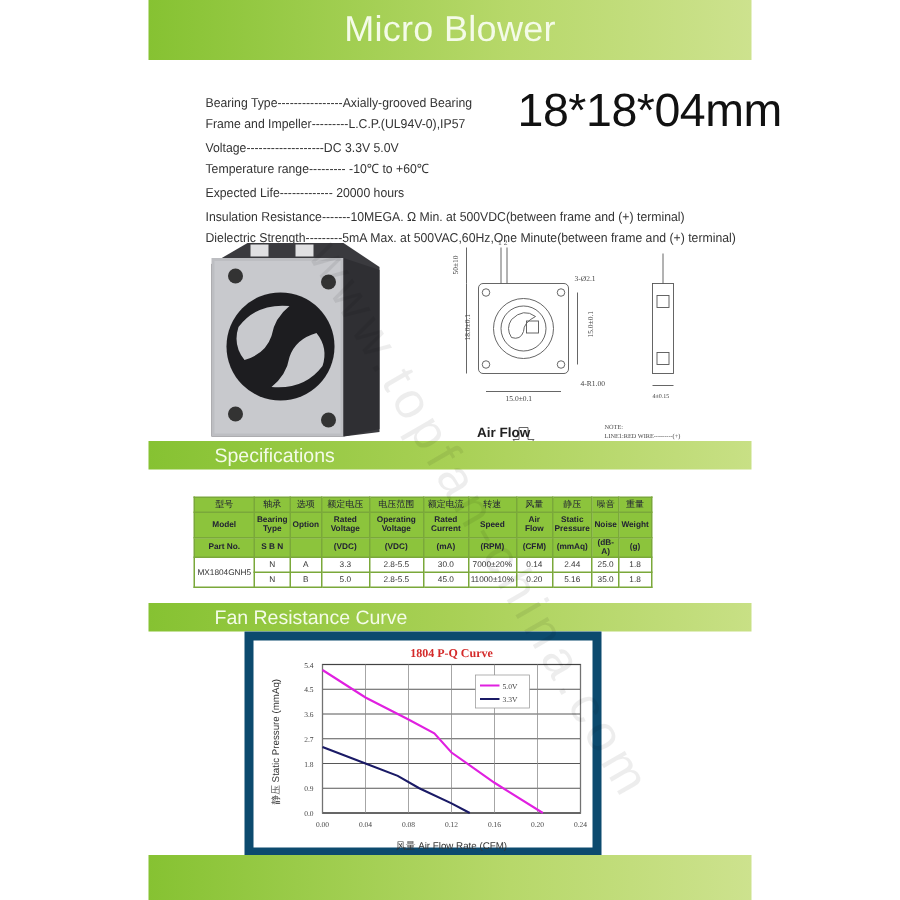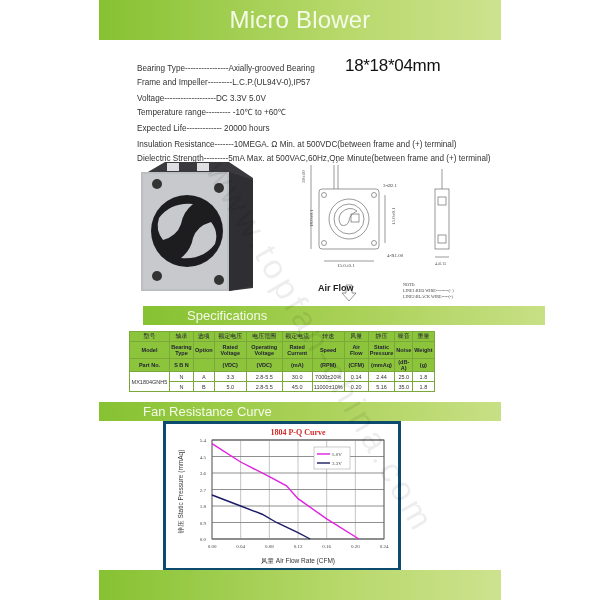--- a/index.html
+++ b/index.html
@@ -19,42 +19,42 @@
       position: absolute; left: 0; width: 402px; height: 19px;
       background: linear-gradient(to right, #86c232, #a8d055 50%, #c8e085);
       padding-left: 44px; display: flex; align-items: center;
     }
     .section-bar span { color: #f4fbe8; font-size: 13px; }
 
     .specs { position: absolute; left: 38px; top: 61px; width: 360px; }
     .spec-line { font-size: 8.6px; color: #333; height: 14px; line-height: 14px; white-space: nowrap; transform: scaleX(0.95); transform-origin: left; }
     .spec-line.gap { margin-top: 2px; }
 
-    .size-label { position: absolute; left: 246px; top: 56px; font-size: 17px; color: #111; letter-spacing: -0.3px; }
+    .size-label { position: absolute; left: 246px; top: 56px; font-size: 31px; color: #111; letter-spacing: -0.3px; }
 
     
     .fan-photo { position: absolute; left: 38px; top: 158px; width: 118px; height: 135px; }
 
     
     .drawing { position: absolute; left: 192px; top: 157px; width: 200px; height: 145px; }
     .drawing svg text { font-family: "Liberation Serif", serif; }
 
     .airflow { position: absolute; left: 219px; top: 283px; font-size: 9px; color: #222; font-weight: bold; }
 
     
     .spec-table { position: absolute; left: 8px; top: 331px; border-collapse: collapse; font-size: 5.5px; }
     .spec-table td, .spec-table th { border: 1px solid #7aa83a; text-align: center; padding: 0 1px; }
     .spec-table thead th { background: #8cc43c; color: #223; font-weight: bold; }
     .spec-table tbody td { background: #ffffff; color: #333; height: 10px; }
     .spec-table tr.zh th { height: 10px; font-size: 6px; font-weight: normal; }
     .spec-table tr.en th { height: 17px; }
     .spec-table tr.unit th { height: 10px; }
 
     
-    .chart-box { position: absolute; left: 64px; top: 421px; width: 238px; height: 150px; border: 3px solid #0c4a6e; background: #fff; }
+    .chart-box { position: absolute; left: 64px; top: 421px; width: 238px; height: 150px; border: 6px solid #0c4a6e; background: #fff; }
     .chart-svg { position: absolute; left: 0; top: 0; }
 
     .bottom-bar { position: absolute; left: 0; top: 570px; width: 402px; height: 30px; background: linear-gradient(to right, #86c232, #b7d86a 60%, #cde28e); }
 
     .watermark { position: absolute; left: 0; top: 0; width: 600px; height: 600px; pointer-events: none; }
   </style>
 </head>
 <body>
 
 <div class="page">
@@ -131,21 +131,21 @@
         <text x="96" y="100">4-R1.00</text>
         <text x="144" y="108" font-size="4">4±0.15</text>
         <text x="112" y="129" font-size="4.2">NOTE:</text>
         <text x="112" y="135" font-size="4.2">LINE1:RED WIRE---------(+)</text>
         <text x="112" y="141" font-size="4.2">LINE2:BLACK WIRE-----(-)</text>
       </g>
     </svg>
   </div>
   <div class="airflow">Air Flow</div>
 
-  <div class="section-bar" style="top:306px;margin-left:44px;">
+  <div class="section-bar" style="top:294px;">
     <span>Specifications</span>
   </div>
 
   <table class="spec-table" style="left:30px;">
     <thead>
       <tr class="zh">
         <th style="width:40px">型号</th>
           <th style="width:24px">轴承</th>
           <th style="width:20px">选项</th>
           <th style="width:32px">额定电压</th>

